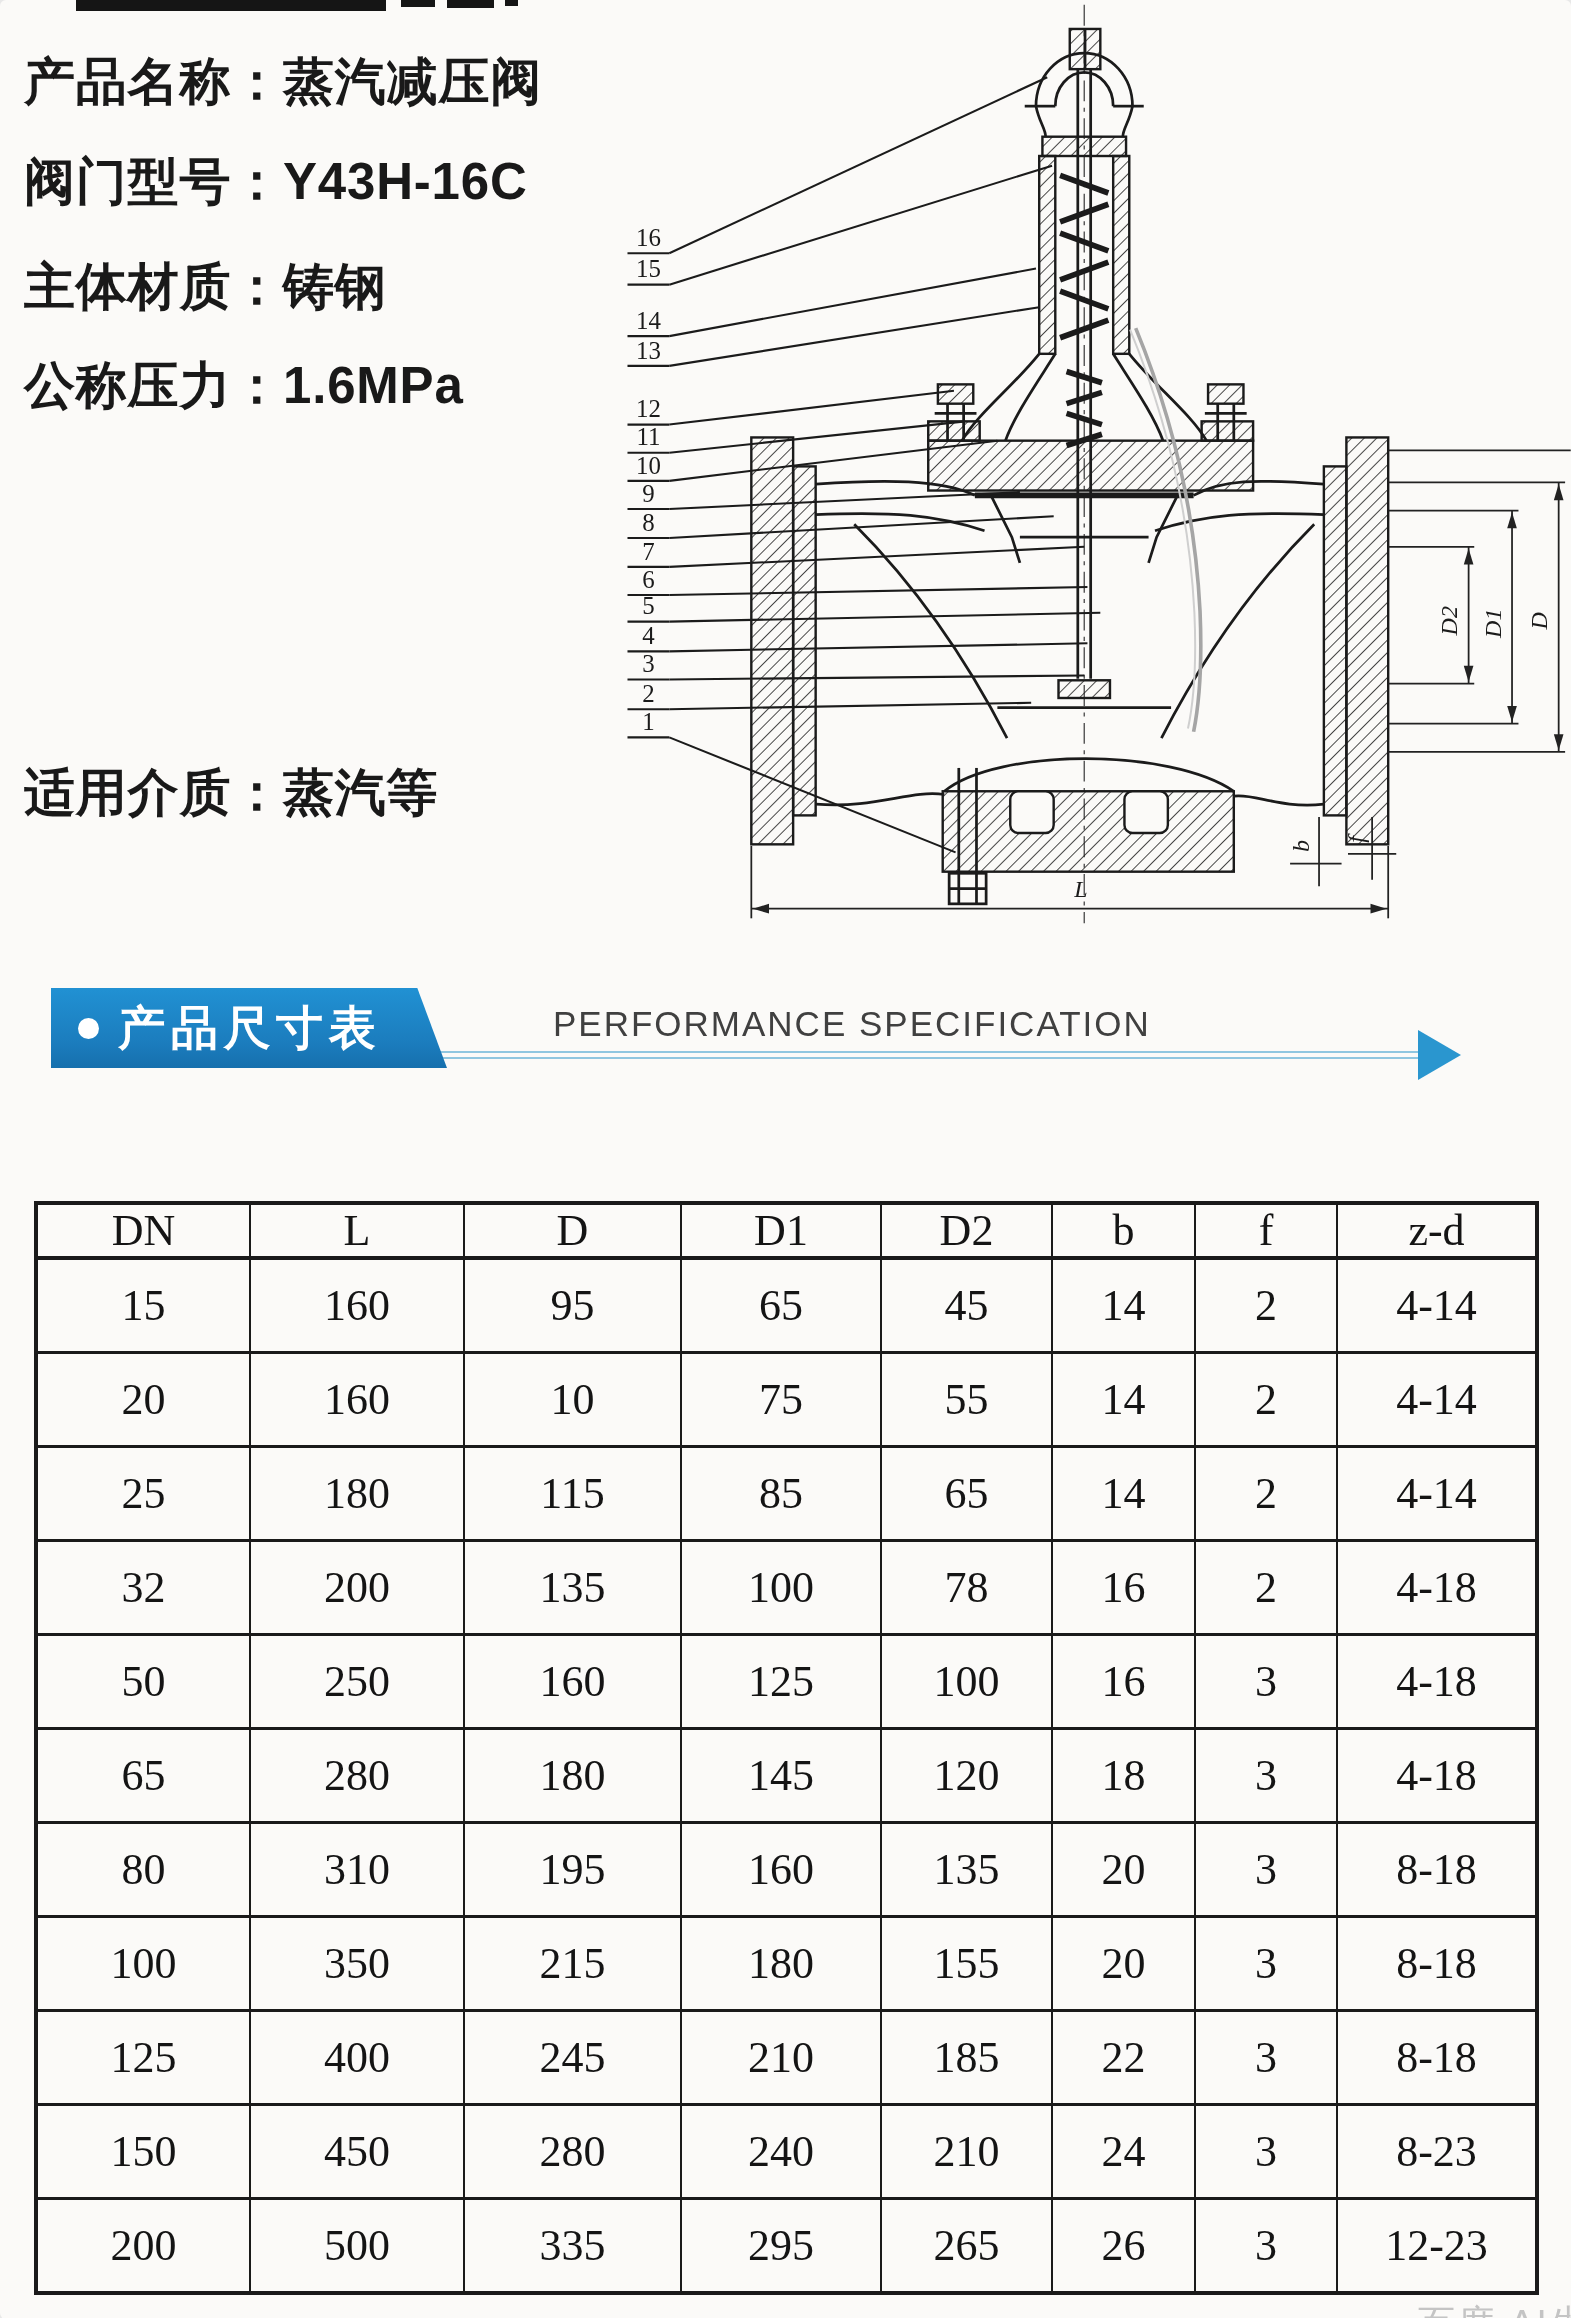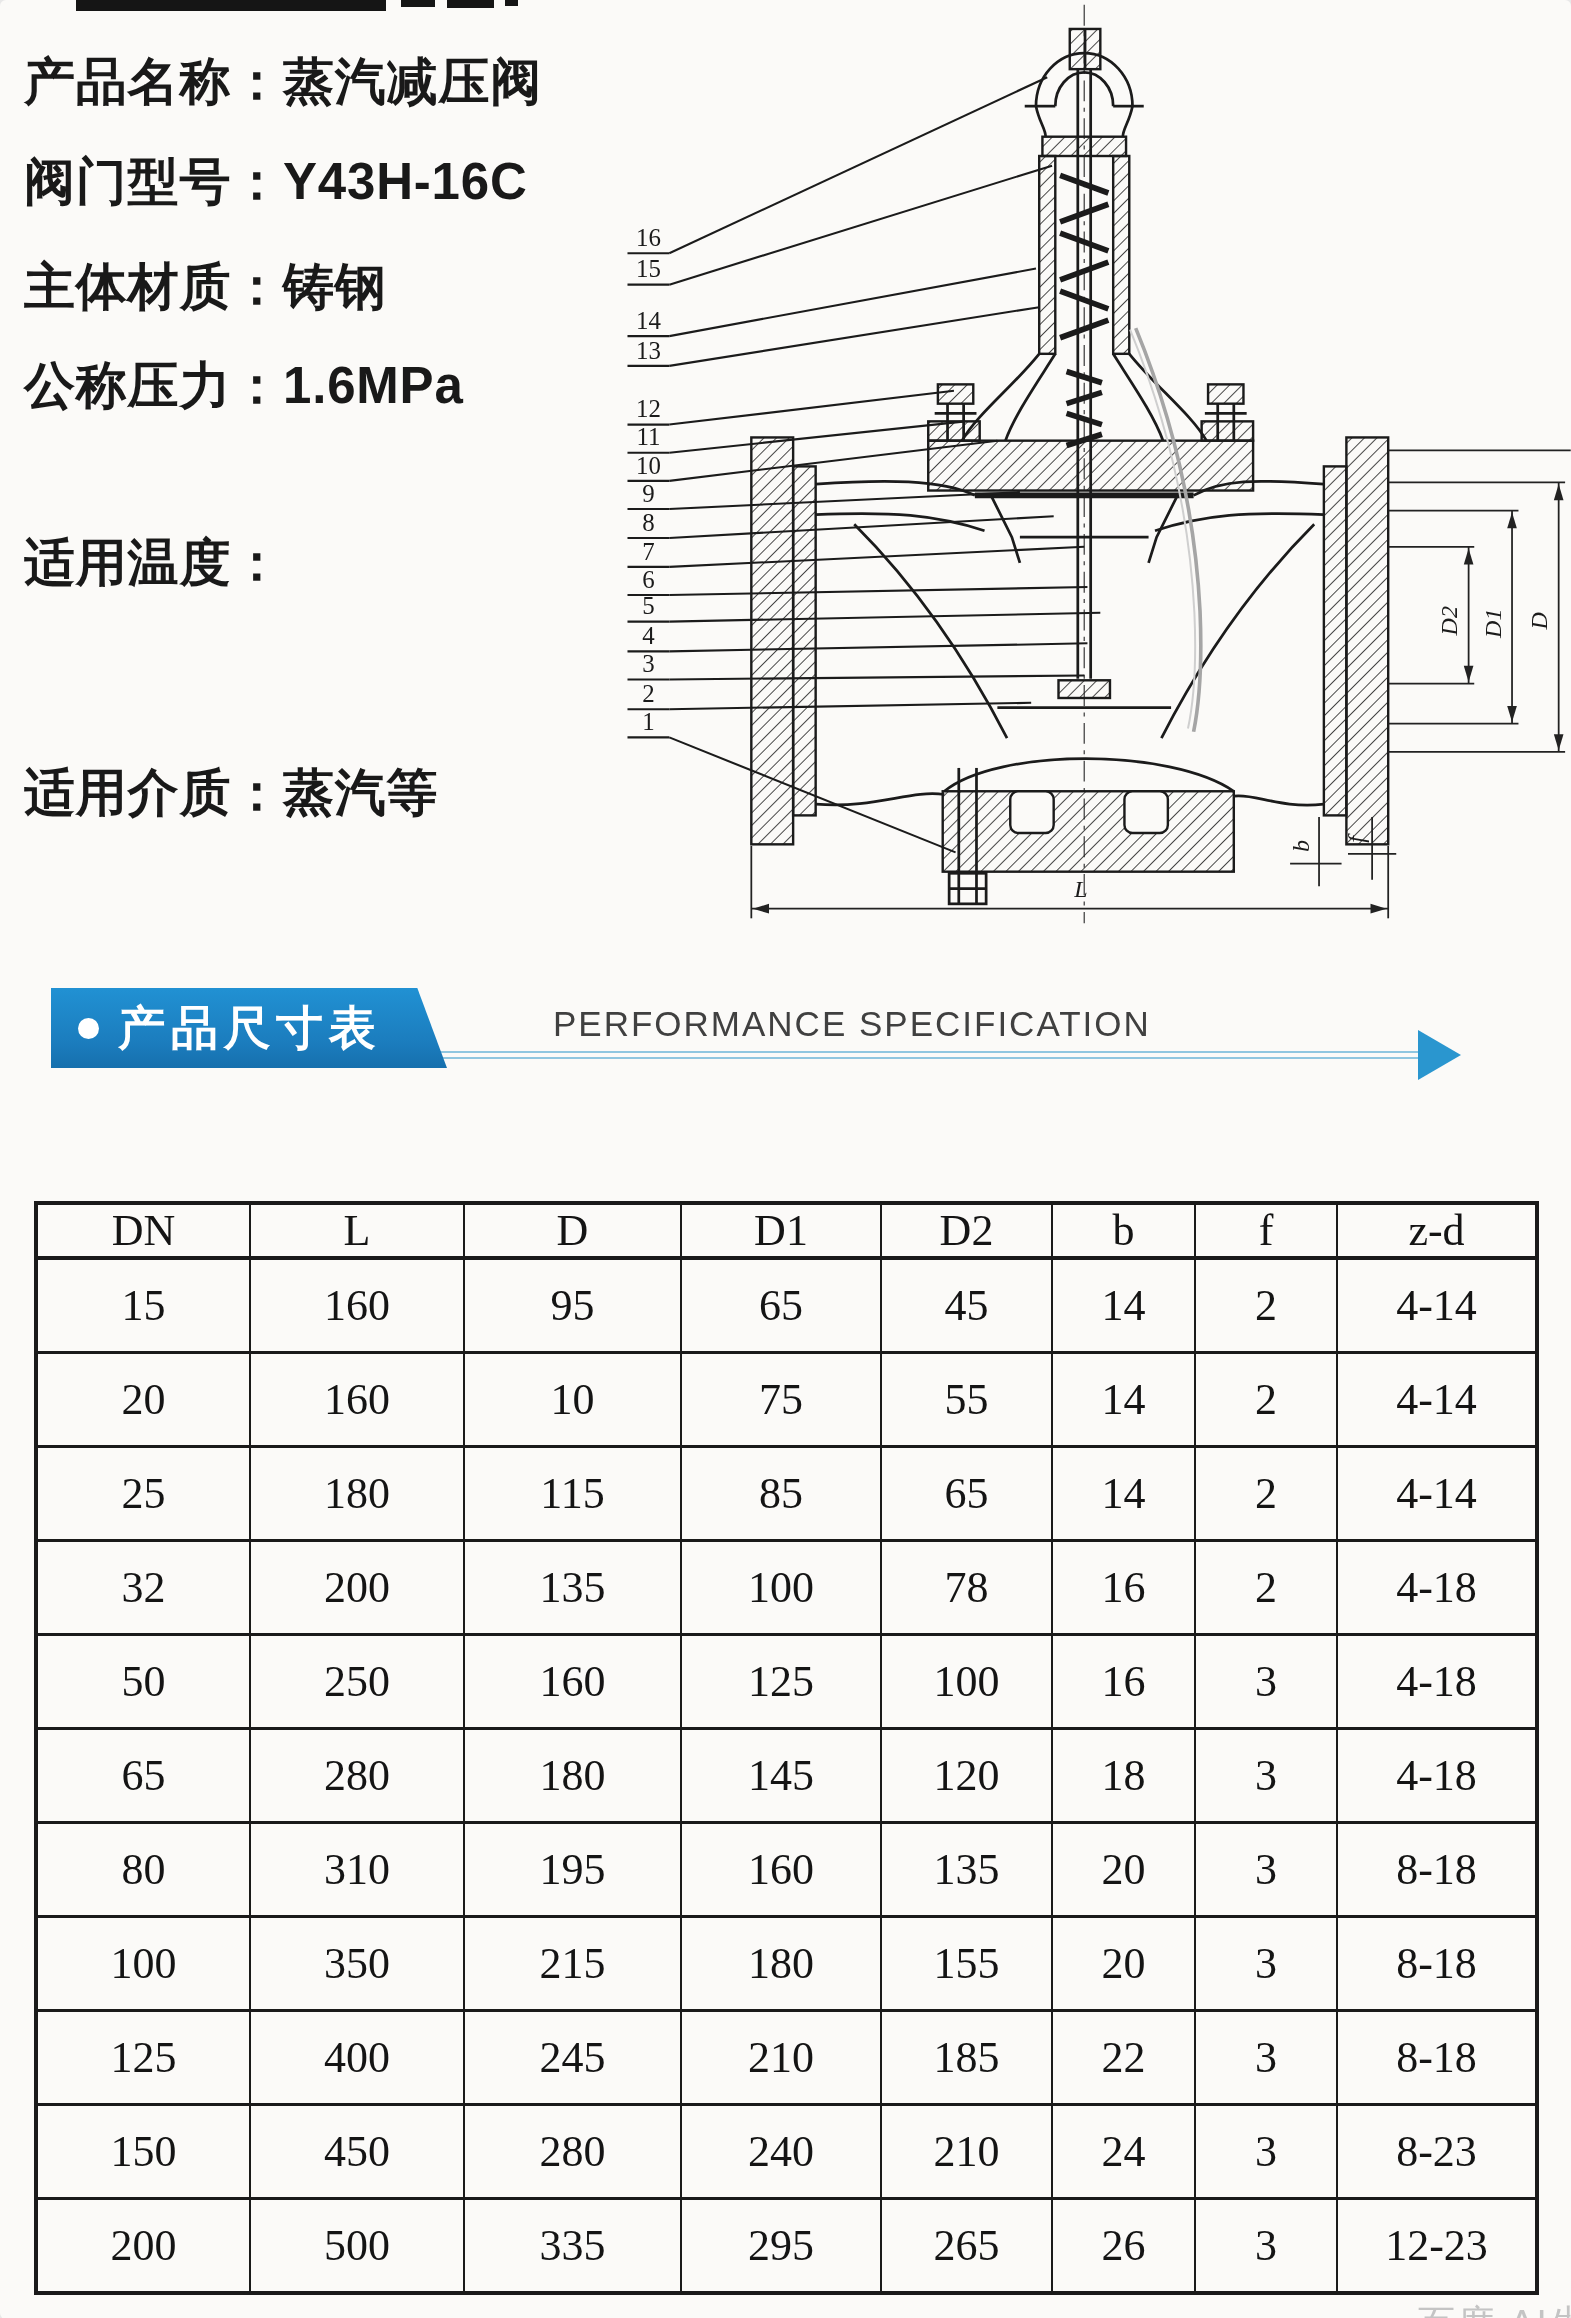--- a/index.html
+++ b/index.html
@@ -63,21 +63,20 @@
 
   <div class="remnant" style="left:76px;top:0;width:310px;height:10.5px;" data-name="top-cutoff-remnant"></div>
   <div class="remnant" style="left:401px;top:0;width:34px;height:7.2px;" data-name="top-cutoff-remnant"></div>
   <div class="remnant" style="left:447px;top:0;width:47px;height:8px;" data-name="top-cutoff-remnant"></div>
   <div class="remnant" style="left:505px;top:0;width:13px;height:6.4px;" data-name="top-cutoff-remnant"></div>
 
   <div class="info-line" style="top:48px;" data-name="product-name-line">产品名称：蒸汽减压阀</div>
   <div class="info-line" style="top:148px;" data-name="valve-model-line">阀门型号：Y43H-16C</div>
   <div class="info-line" style="top:253px;" data-name="body-material-line">主体材质：铸钢</div>
   <div class="info-line" style="top:352px;" data-name="nominal-pressure-line">公称压力：1.6MPa</div>
-  <div class="info-line" style="top:529px;" data-name="temperature-label-line">适用温度：</div>
   <div class="info-line" style="top:759px;" data-name="medium-line">适用介质：蒸汽等</div>
 
   <svg id="drawing-svg" width="1571" height="973" viewBox="0 0 1953 1210" data-name="valve-cross-section-drawing">
     <defs>
       <pattern id="hat" patternUnits="userSpaceOnUse" width="11" height="11" patternTransform="rotate(45)">
         <line x1="0" y1="0" x2="0" y2="11" stroke="#1d1d1d" stroke-width="2"></line>
       </pattern>
     </defs>
 
     <line class="centerline" x1="1348" y1="6" x2="1348" y2="1148" data-name="drawing-centerline"></line>

